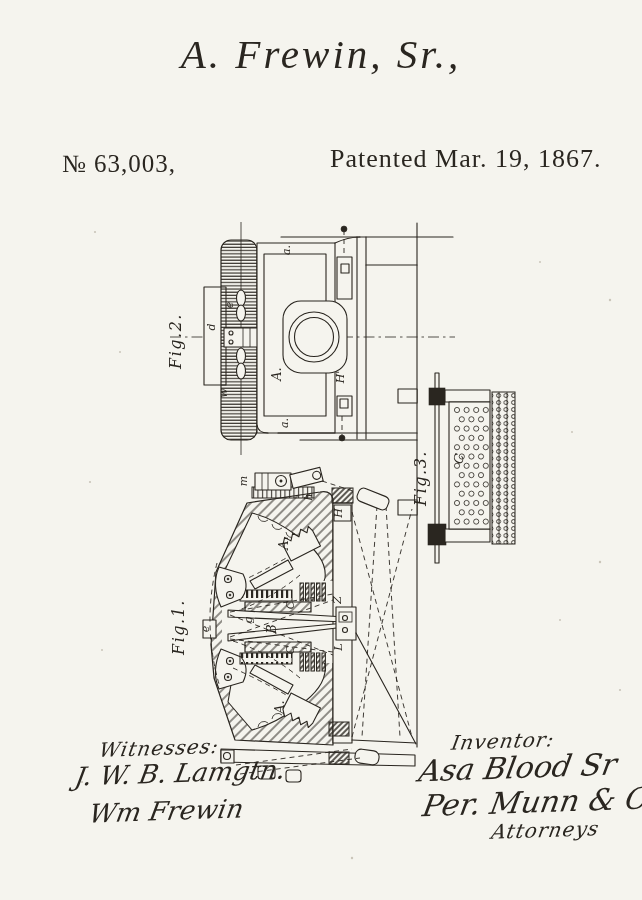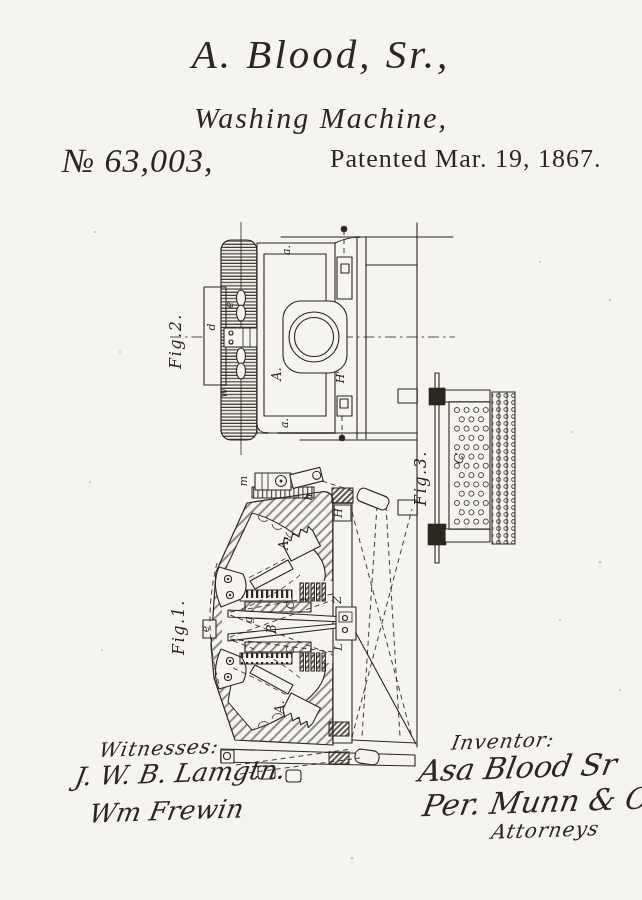--- a/index.html
+++ b/index.html
@@ -4,21 +4,21 @@
 <style>
   html,body{margin:0;padding:0;}
   .sheet{
     position:relative;width:642px;height:900px;
     background:#f5f4ee;overflow:hidden;
     font-family:"Liberation Serif",serif;color:#2a2620;
   }
   .hdr{position:absolute;left:0;right:0;text-align:center;font-style:italic;white-space:nowrap;}
   .hdr-name{top:30px;font-size:41px;letter-spacing:3px;}
   .hdr-title{top:101px;font-size:30px;letter-spacing:2px;}
-  .hdr-num{position:absolute;left:62px;top:142px;font-style:italic;font-size:34px;letter-spacing:1px;white-space:nowrap;}
+  .hdr-num{position:absolute;left:62px;top:150px;font-size:25px;letter-spacing:1px;white-space:nowrap;}
   .hdr-date{position:absolute;left:330px;top:144px;font-size:26px;letter-spacing:1px;white-space:nowrap;}
   .drawing{position:absolute;left:0;top:205px;}
   
   .st{stroke:#2a2620;stroke-width:1.1;fill:none;stroke-linecap:round;stroke-linejoin:round;}
   .pf{stroke:#2a2620;stroke-width:1.1;fill:#f5f4ee;stroke-linejoin:round;}
   .hf{stroke:#2a2620;stroke-width:1.2;fill:url(#hatch45);stroke-linejoin:round;}
   .df{stroke:#2a2620;stroke-width:1;fill:url(#hatchDense);}
   .inkf{fill:#2a2620;stroke:#2a2620;stroke-width:.6;}
   .dsh{stroke:#2a2620;stroke-width:.9;fill:none;stroke-dasharray:5 4;}
   .cl{stroke:#2a2620;stroke-width:.8;fill:none;stroke-dasharray:11 4 2.5 4;}
@@ -38,22 +38,21 @@
   .i-label{left:452px;top:729px;}
   .i-name{left:420px;top:750px;font-size:30px;}
   .i-firm{left:424px;top:784px;font-size:30px;}
   .i-role{left:492px;top:818px;font-size:20px;}
 </style>
 </head>
 <body>
 
 <div class="sheet">
 
-  <div class="hdr hdr-name">A. Blood, Sr.,</div>
-  <div class="hdr hdr-title">Washing Machine,</div>
+  <div class="hdr hdr-name">A. Frewin, Sr.,</div>
   <div class="hdr-num">№ 63,003,</div>
   <div class="hdr-date">Patented Mar. 19, 1867.</div>
 
   <svg class="drawing" width="642" height="660" viewBox="0 205 642 660">
     <defs>
       <pattern id="hatch45" width="7" height="7" patternUnits="userSpaceOnUse" patternTransform="rotate(45)">
         <line x1="1" y1="0" x2="1" y2="7" stroke="#2a2620" stroke-width="1"></line>
       </pattern>
       <pattern id="hatchDense" width="4" height="4" patternUnits="userSpaceOnUse" patternTransform="rotate(45)">
         <line x1="1" y1="0" x2="1" y2="4" stroke="#2a2620" stroke-width="1.5"></line>

